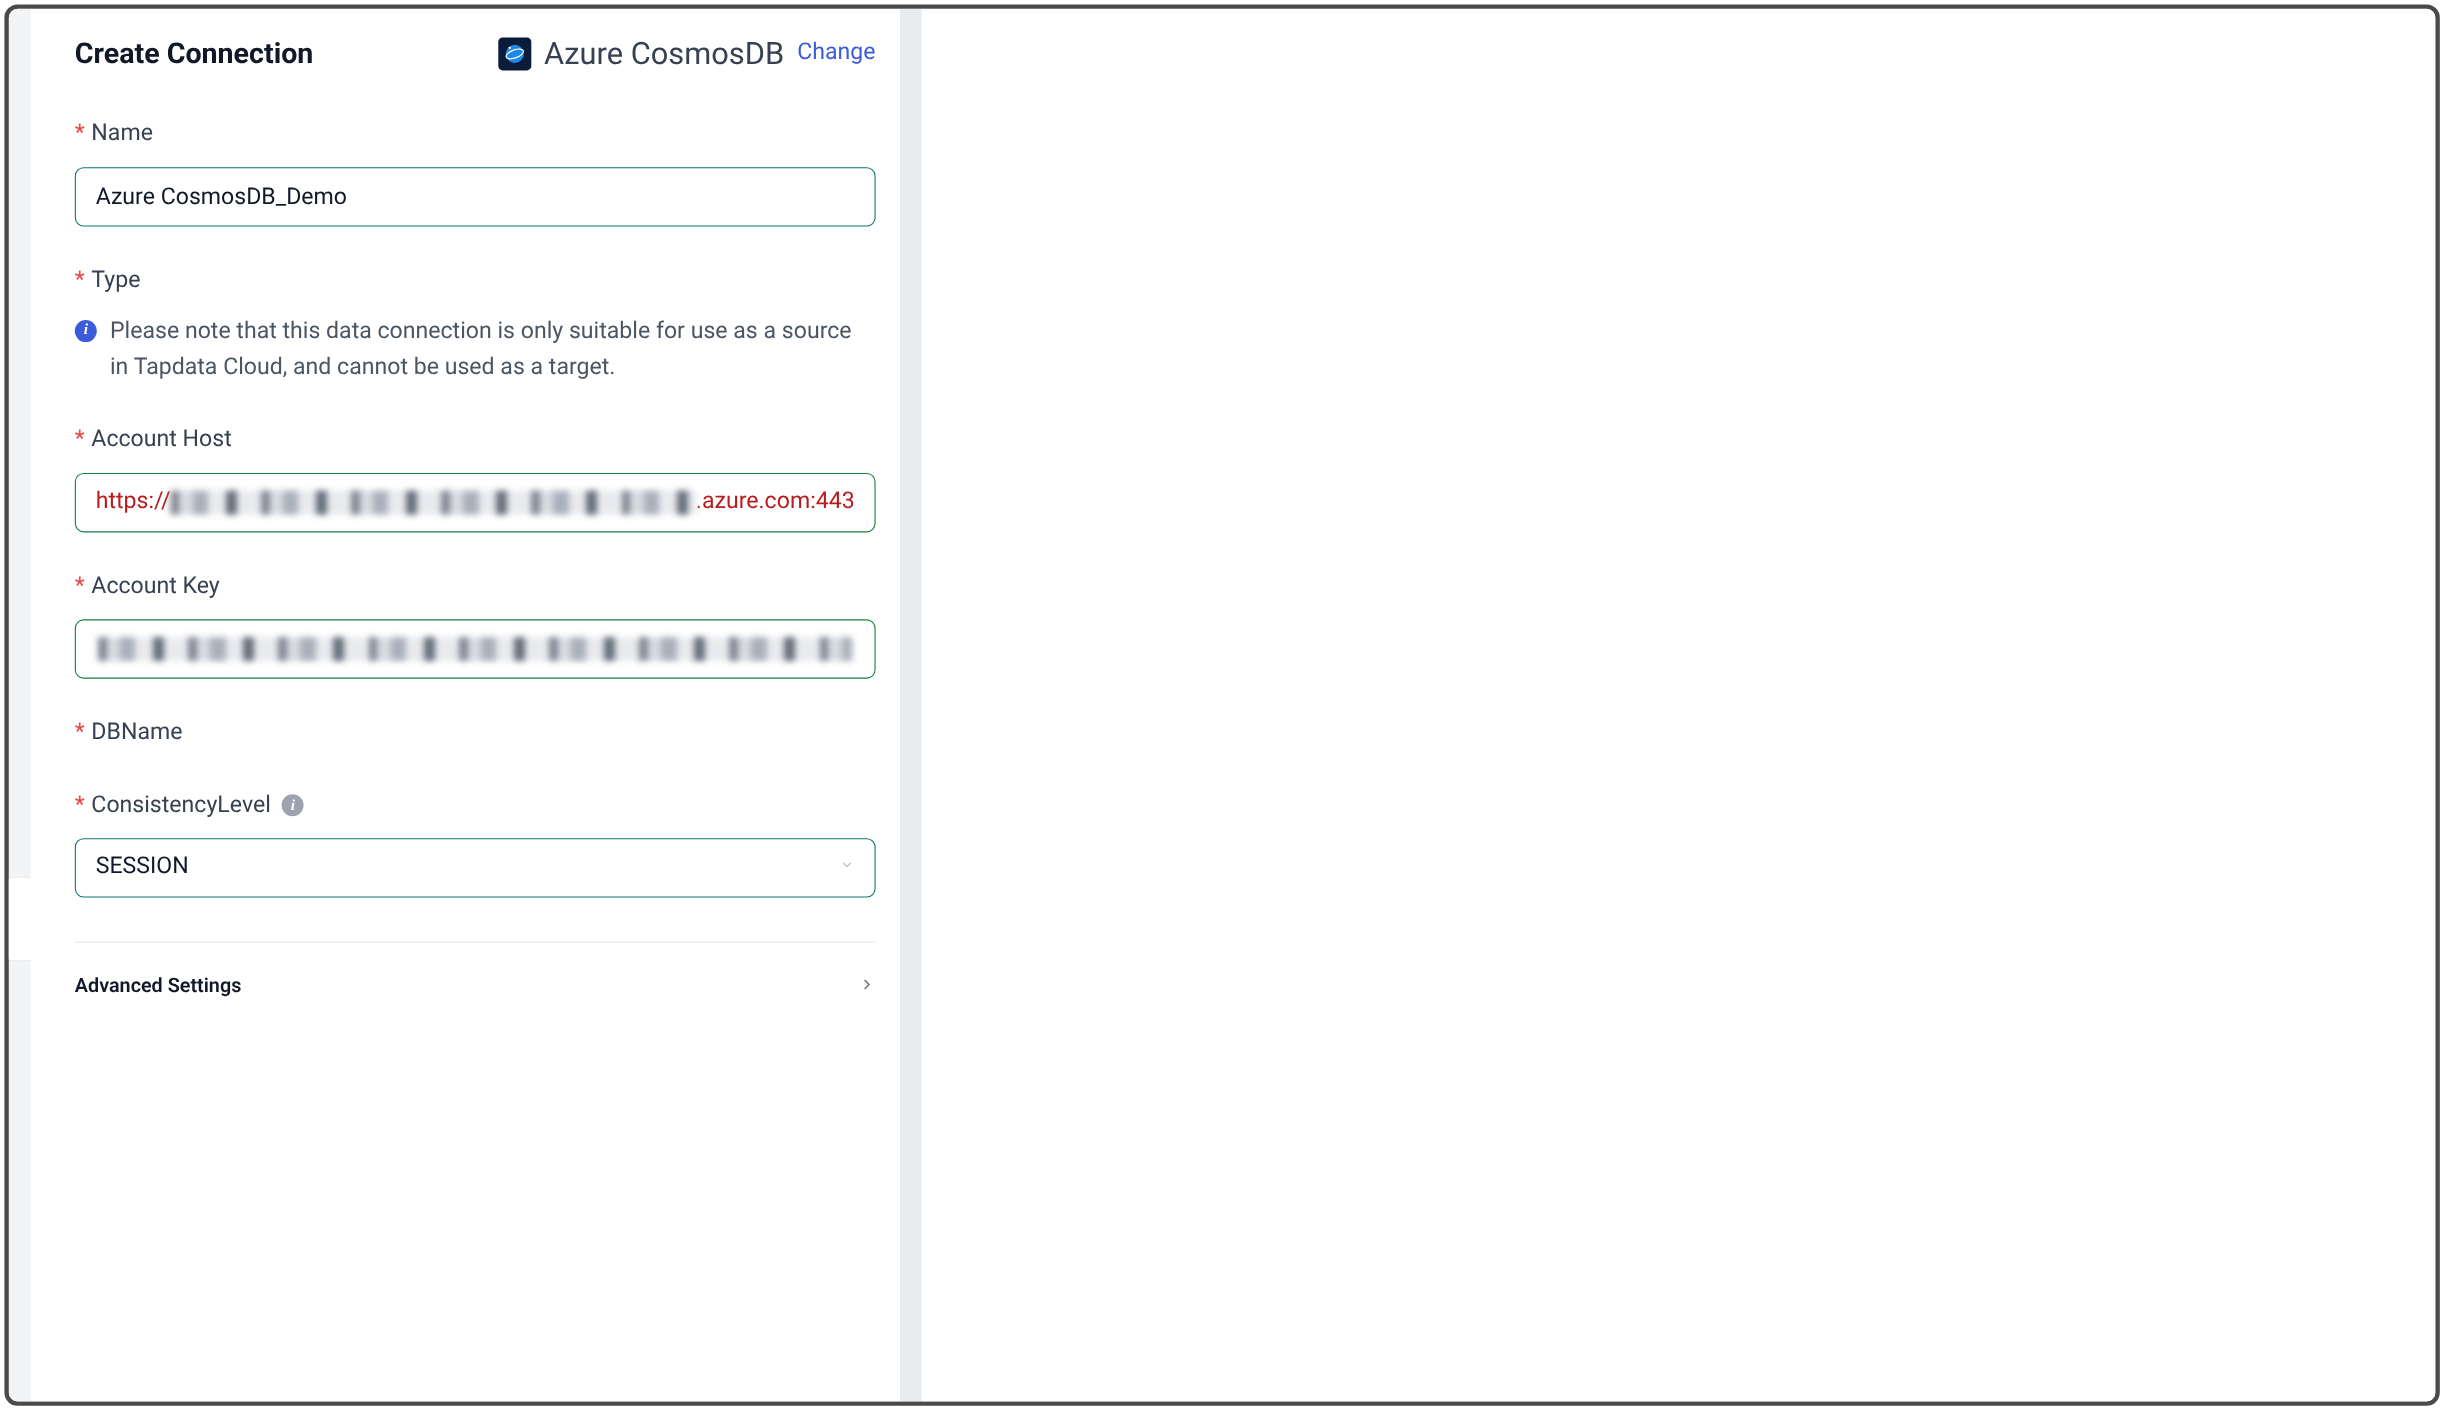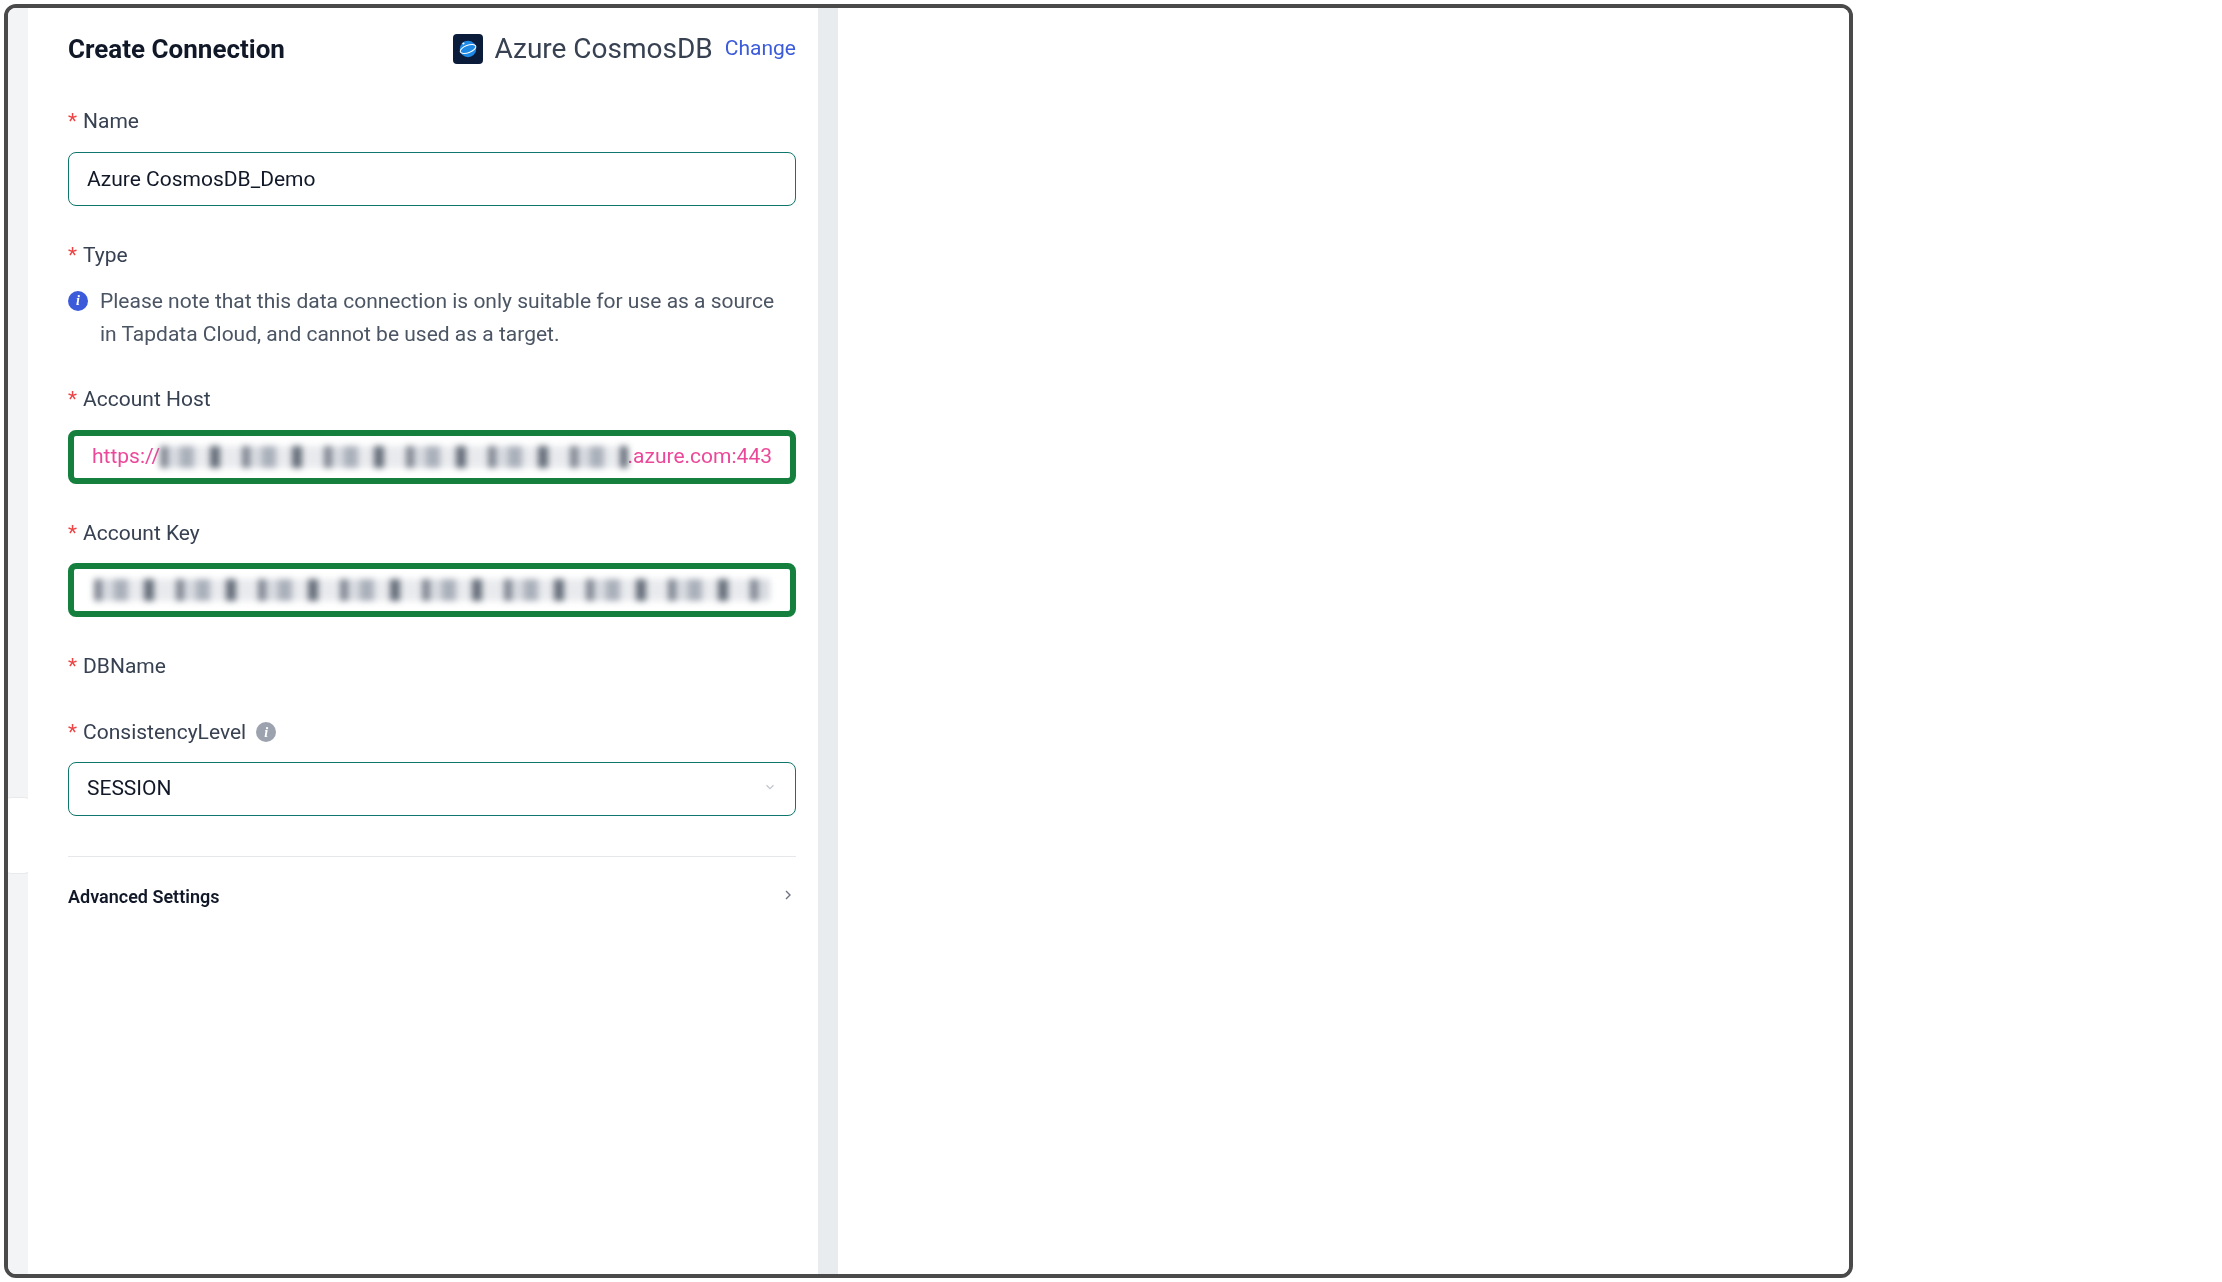--- a/index.html
+++ b/index.html
@@ -7,21 +7,21 @@
   body {
     font-family: -apple-system, BlinkMacSystemFont, "Segoe UI", Roboto, "Helvetica Neue", Arial, sans-serif;
     background: #fff;
     color: #1f2937;
     font-size: 20px;
     line-height: 1.5;
   }
   .outer-frame {
     border: 4px solid #4a4a4a;
     border-radius: 12px;
-    width: 1849px;
+    width: 2214px;
     height: 1274px;
     margin: 4px;
     overflow: hidden;
     display: flex;
     background: #fff;
   }
   .left-gutter {
     width: 20px;
     background: #f3f4f6;
     flex-shrink: 0;
@@ -160,25 +160,25 @@
     flex-shrink: 0;
     margin-top: 6px;
     display:flex; align-items:center; justify-content:center;
     color:#fff; font-style: italic; font-family: Georgia, serif;
     font-size: 14px; font-weight:700;
   }
 
   .redacted-input {
     width: 100%;
     height: 54px;
-    border: 6px solid #15803d;
+    border: 1px solid #15803d;
     border-radius: 8px;
     padding: 0 18px;
     font-size: 21px;
-    color: #ec4899;
+    color: #b91c1c;
     background: #fff;
     display:flex;
     align-items:center;
     gap:0;
     overflow:hidden;
     white-space:nowrap;
   }
   .blur-strip {
     flex:1;
     height: 22px;

